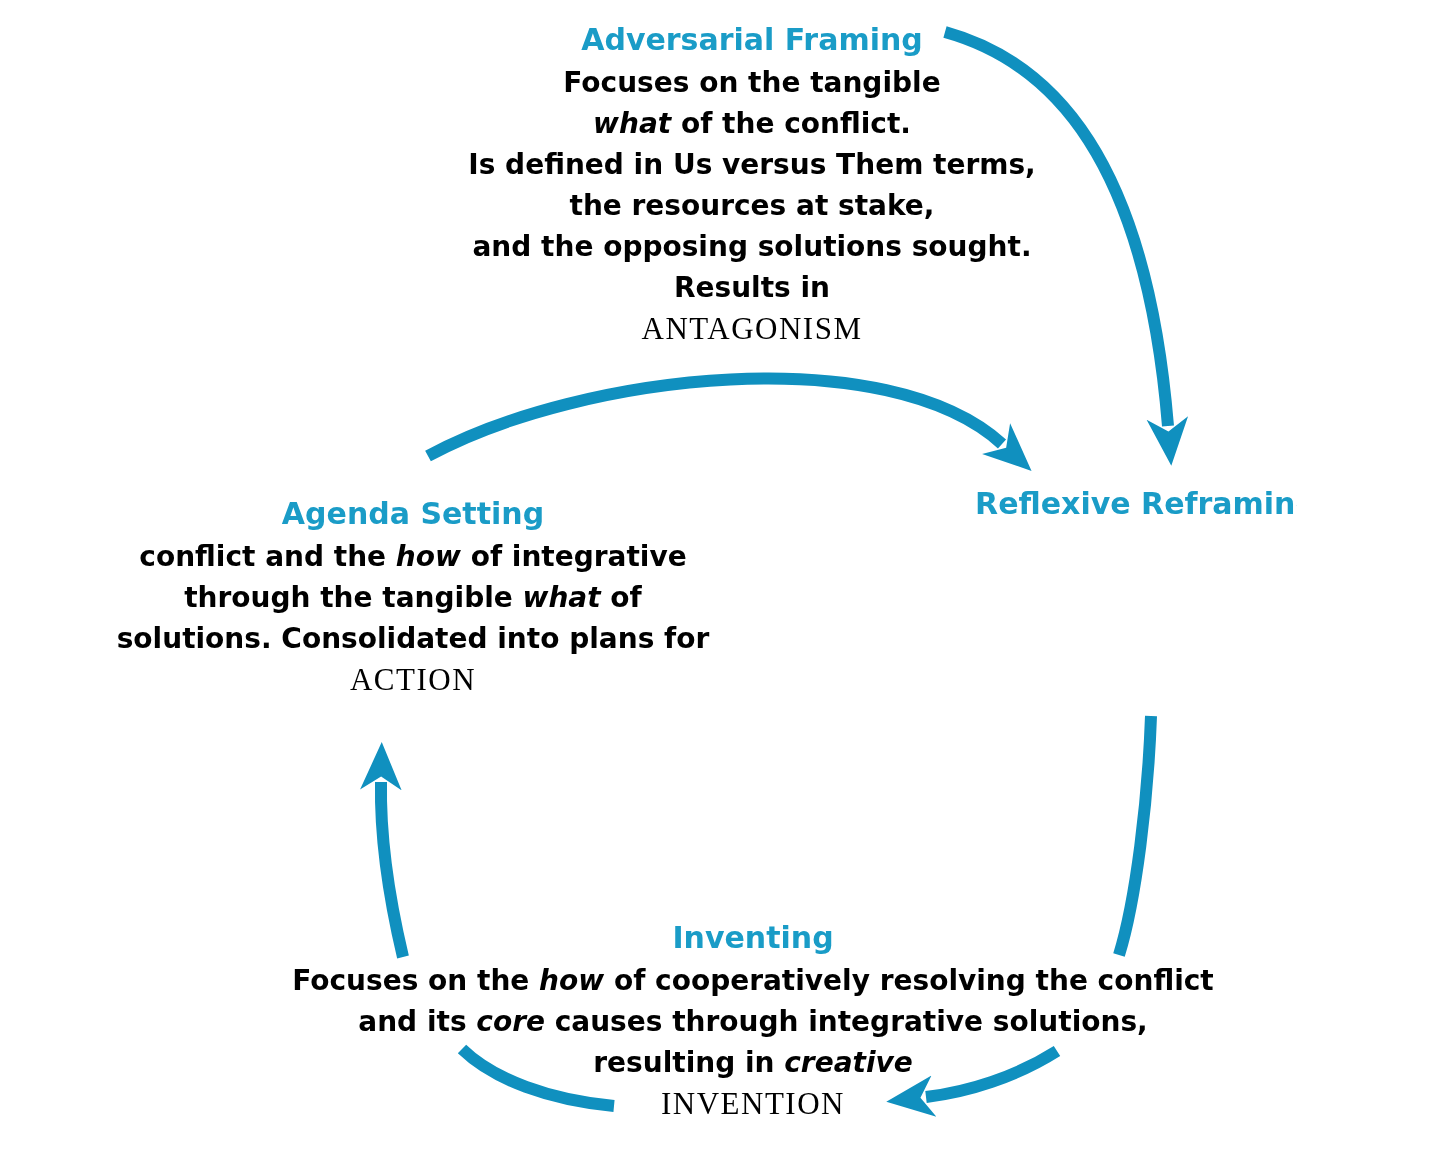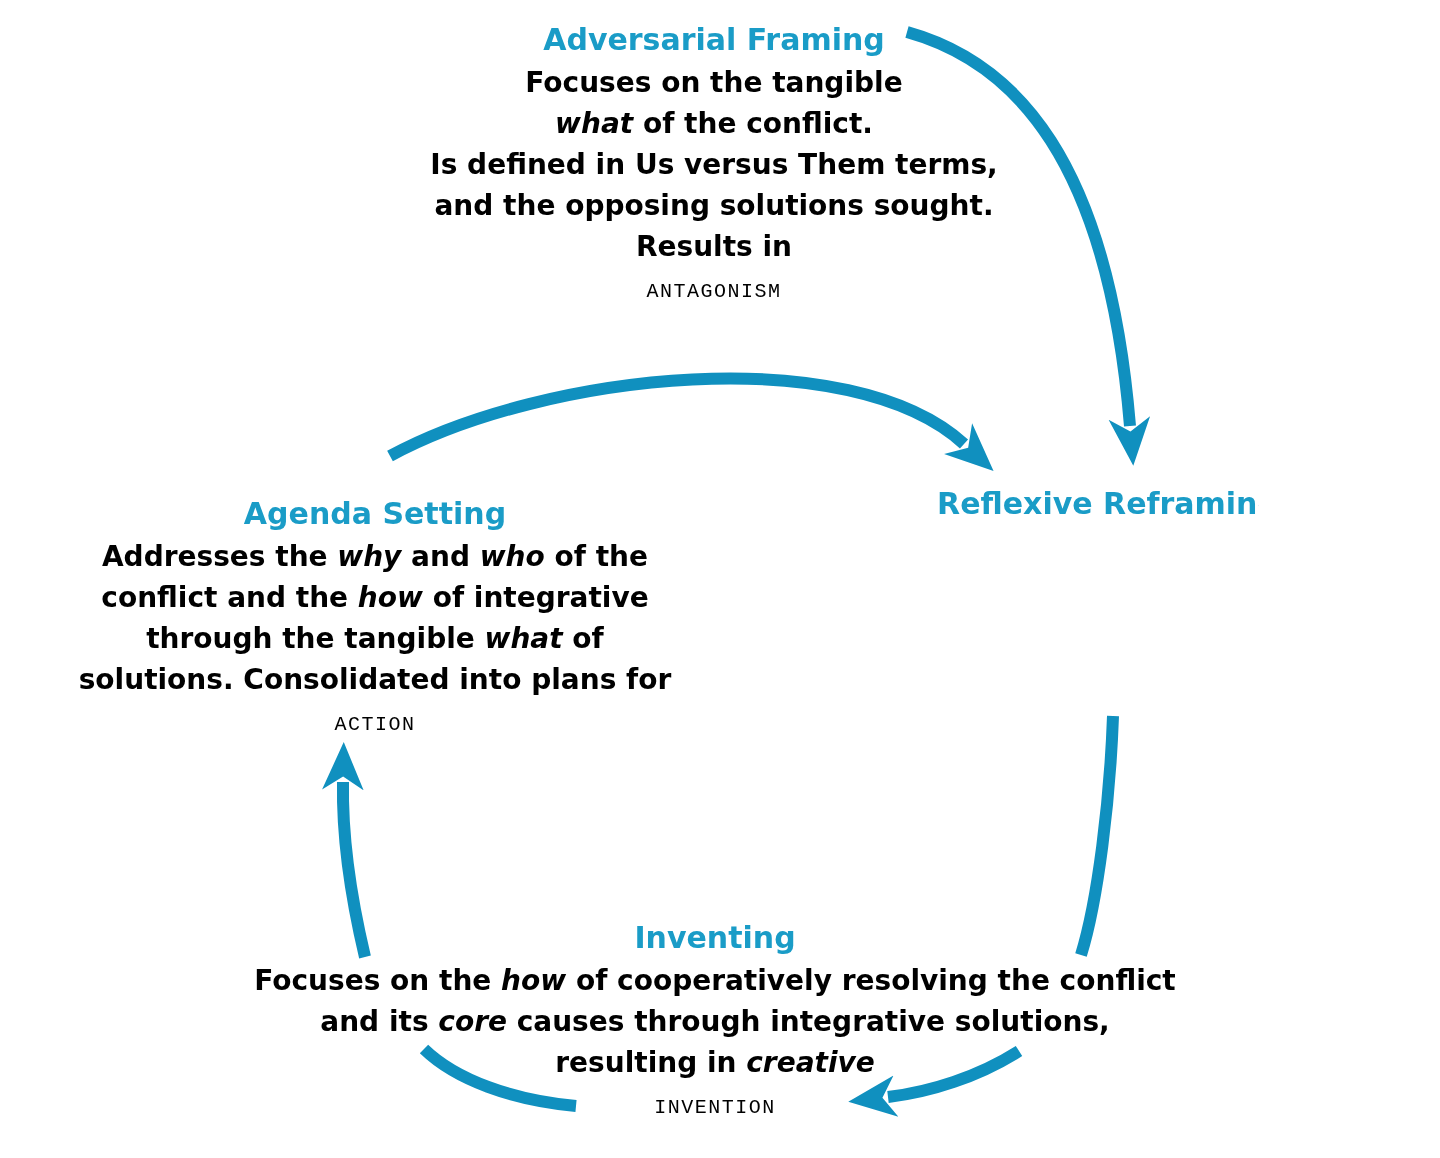--- a/index.html
+++ b/index.html
@@ -8,20 +8,21 @@
     --text:#000000;
     --background:#ffffff;
   }
   html,body{margin:0;padding:0;background:var(--background);}
   .canvas{
     position:relative;
     width:1259px;height:1158px;
     background:var(--background);
     overflow:hidden;
     font-family:"DejaVu Sans", sans-serif;
+    margin-left:38px;
   }
   .arrows{
     position:absolute;left:0;top:0;width:1440px;height:1158px;
     pointer-events:none;
   }
   .arrows path.shaft{
     fill:none;
     stroke:var(--arrow);
     stroke-width:12;
     stroke-linecap:butt;
@@ -36,24 +37,24 @@
     line-height:41px;
     white-space:nowrap;
   }
   .node .title{
     color:var(--heading);
     font-size:30px;
     line-height:44px;
   }
   .seg.i{ font-style:italic; }
   .seg.caps{
-    font-family:Liberation Mono, monospace;
+    font-family:Liberation Serif, serif;
     font-weight:normal;
     font-style:normal;
-    font-size:20px;
+    font-size:31px;
     letter-spacing:1.5px;
   }
   #node-adversarial-framing{ left:264px; top:18px;  width:900px;  }
   #node-reflexive-reframing{ left:838px; top:482px; width:540px;  }
   #node-agenda-setting     { left:45px;  top:492px; width:660px;  }
   #node-inventing          { left:215px; top:916px; width:1000px; }
 </style>
 </head>
 <body>
 
@@ -72,34 +73,34 @@
     <path class="shaft" d="M 576 1106 C 512 1100, 456 1080, 424 1049"></path>
     <path class="shaft" d="M 365 957 C 351 898, 342 836, 343 782" marker-end="url(#head)"></path>
   </svg>
 
   <div class="node" id="node-adversarial-framing">
     <div class="title">Adversarial Framing</div>
     <div class="body">
         <div class="line"><span class="seg">Focuses on the tangible</span></div>
         <div class="line"><span class="seg i">what</span><span class="seg"> of the conflict.</span></div>
         <div class="line"><span class="seg">Is defined in Us versus Them terms,</span></div>
+        <div class="line"><span class="seg">the resources at stake,</span></div>
         <div class="line"><span class="seg">and the opposing solutions sought.</span></div>
         <div class="line"><span class="seg">Results in</span></div>
         <div class="line"><span class="seg caps">ANTAGONISM</span></div>
       </div>
   </div>
 
   <div class="node" id="node-reflexive-reframing">
     <div class="title">Reflexive Reframing</div>
   </div>
 
   <div class="node" id="node-agenda-setting">
     <div class="title">Agenda Setting</div>
     <div class="body">
-        <div class="line"><span class="seg">Addresses the </span><span class="seg i">why</span><span class="seg"> and </span><span class="seg i">who</span><span class="seg"> of the</span></div>
         <div class="line"><span class="seg">conflict and the </span><span class="seg i">how</span><span class="seg"> of integrative</span></div>
         <div class="line"><span class="seg">through the tangible </span><span class="seg i">what</span><span class="seg"> of</span></div>
         <div class="line"><span class="seg">solutions. Consolidated into plans for</span></div>
         <div class="line"><span class="seg caps">ACTION</span></div>
       </div>
   </div>
 
   <div class="node" id="node-inventing">
     <div class="title">Inventing</div>
     <div class="body">

